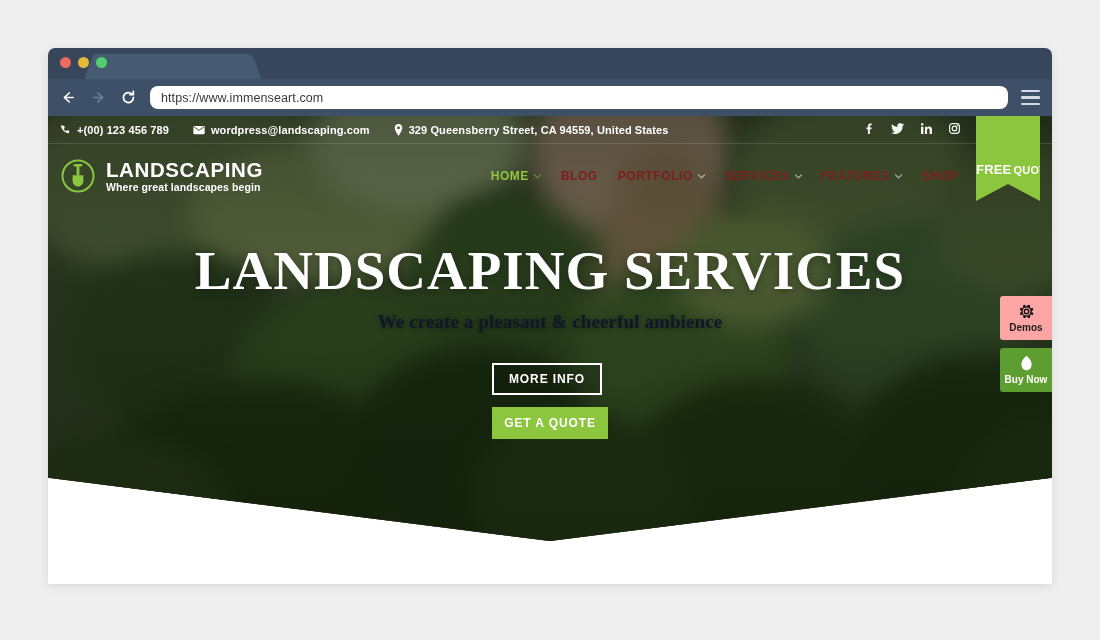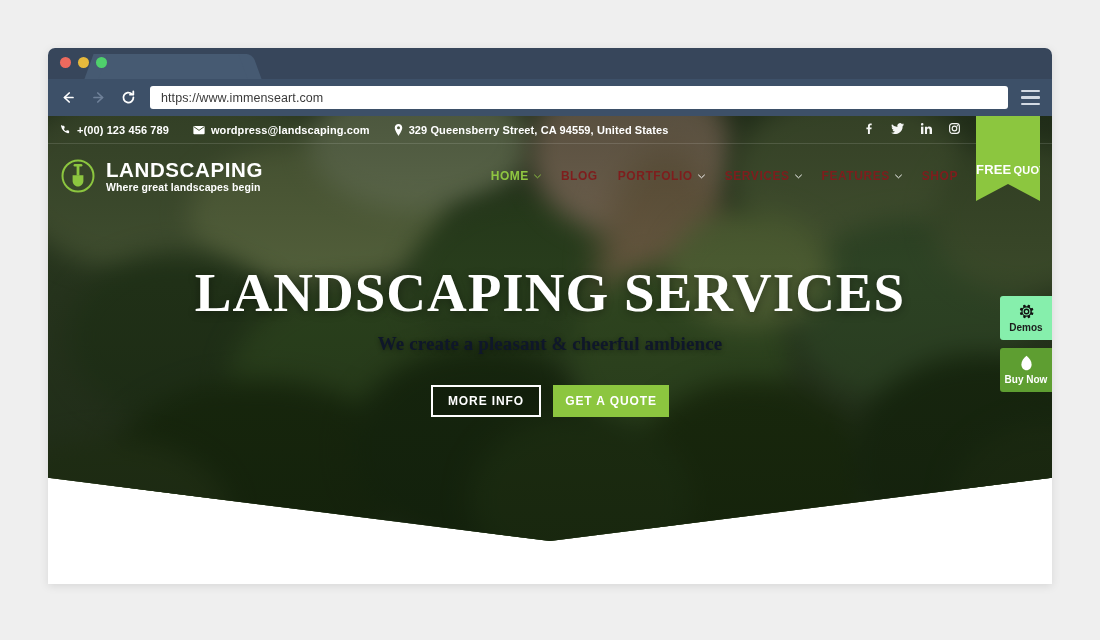--- a/index.html
+++ b/index.html
@@ -41,21 +41,21 @@
   .dot.y { background:#e6b93c; }
   .dot.g { background:#4fd06c; }
 
   .chrome-bar {
     position:relative; height:37px; background:#3d5068;
     display:flex; align-items:center; padding:0 12px; gap:13px;
   }
   .navbtn { width:17px; height:17px; position:relative; flex:0 0 auto; cursor:pointer; }
   .navbtn svg { display:block; }
   .omnibox {
-    flex:1 1 auto; height:23px; background:#fff; border-radius:3px;
+    flex:1 1 auto; height:23px; background:#fff; border-radius:8px;
     display:flex; align-items:center; padding:0 11px;
     font-size:12.5px; color:#3a3a3a; letter-spacing:.1px;
   }
   .burger { width:19px; height:15px; display:flex; flex-direction:column; justify-content:space-between; cursor:pointer; flex:0 0 auto; }
   .burger span { display:block; height:2.4px; background:#d3dae3; border-radius:1px; }
 
   
   .viewport {
     position:relative; width:1004px; height:468px; background:#fff; overflow:hidden;
   }
@@ -133,37 +133,37 @@
   .hero-title {
     font-family:"Liberation Serif", serif;
     font-size:55px; font-weight:bold; color:#fff; letter-spacing:1px; line-height:1;
     text-shadow:0 2px 8px rgba(0,0,0,.35);
   }
   .hero-sub {
     font-family:"Liberation Serif", serif;
     font-size:19px; font-weight:bold; color:#0f172a; margin-top:13px; letter-spacing:.1px;
     text-shadow:0 1px 5px rgba(0,0,0,.4);
   }
-  .hero-btns { display:flex; gap:12px; margin-top:30px; }
+  .hero-btns { display:flex; gap:12px; margin-top:30px;flex-direction:column; }
   .btn {
     height:32px; display:flex; align-items:center; justify-content:center;
     font-size:12px; font-weight:bold; letter-spacing:.9px; color:#fff;
     text-decoration:none; cursor:pointer;
   }
   .btn-ghost { width:110px; border:2px solid #fff; background:rgba(0,0,0,.12); }
   .btn-green { width:116px; background:#8cc63f; }
 
   
   .side { position:absolute; right:0; top:180px; z-index:8; }
   .widget {
     width:52px; height:44px; display:flex; flex-direction:column;
     align-items:center; justify-content:center; gap:2px;
     font-size:10px; font-weight:bold; cursor:pointer;
   }
-  .widget.demos { background:#86efac; color:#1d1d1d; border-radius:3px 0 0 3px; }
+  .widget.demos { background:#fca5a5; color:#1d1d1d; border-radius:3px 0 0 3px; }
   .widget.buy { background:#5e9e31; color:#fff; margin-top:8px; border-radius:3px 0 0 3px; }
   .widget svg { display:block; }
 </style>
 </head>
 <body>
 
 <div class="browser">
 
   <div class="chrome-top">
     <div class="dots">

